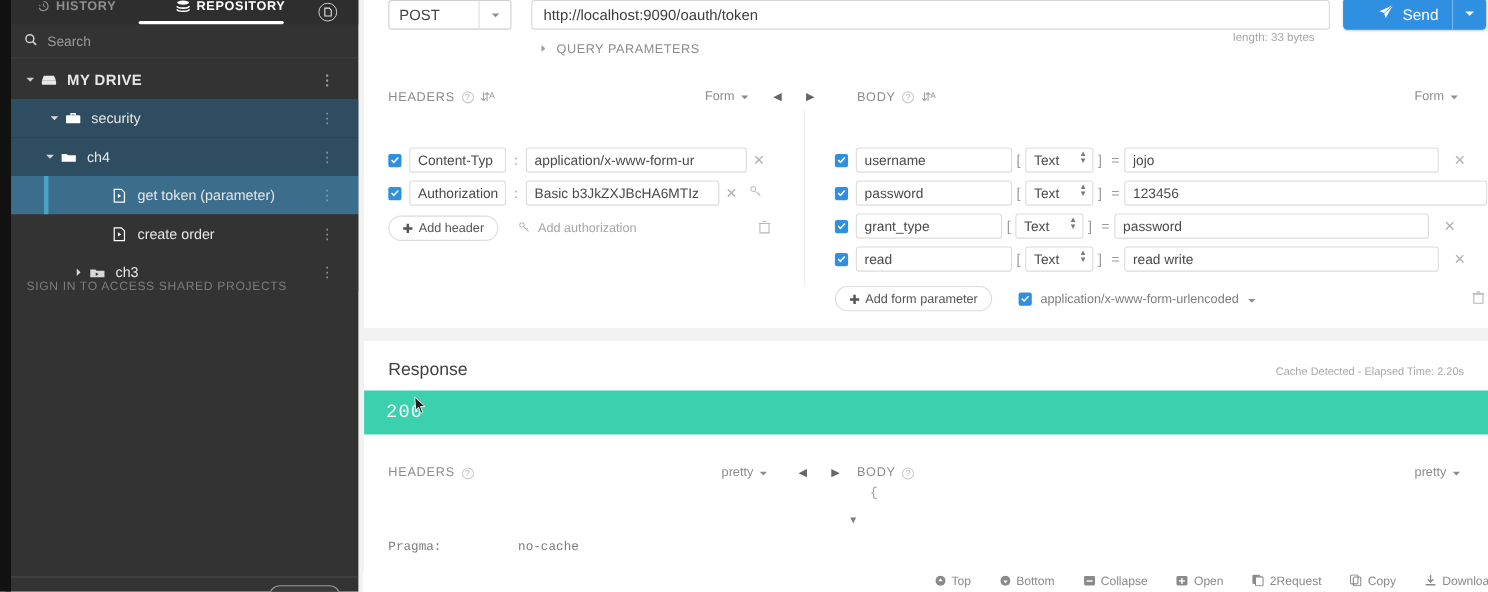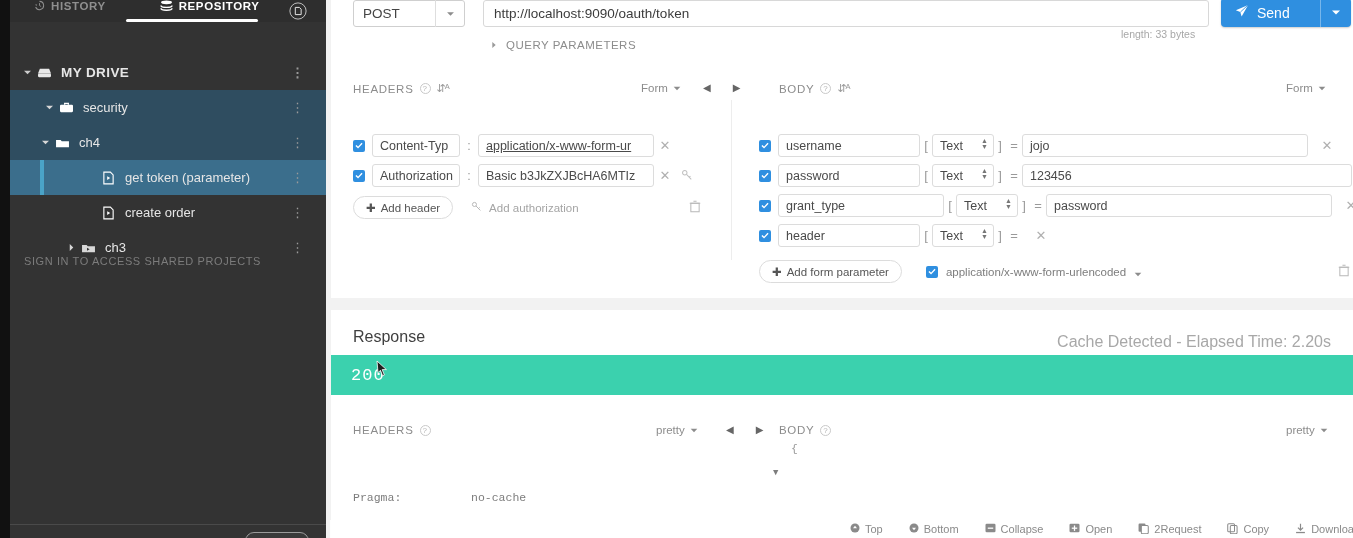--- a/index.html
+++ b/index.html
@@ -96,21 +96,21 @@
     border:1px solid #d8d8d8; border-radius:3px; background:#fff;
     display:flex; align-items:center; padding-left:10px;
     font-size:13.5px; color:#3c3c3c; cursor:text;
   }
   .send-btn {
     position:absolute; left:890px; top:14px; width:130px; height:29px;
     background:#2f8fe0; border-radius:4px; display:flex; align-items:center;
     color:#fff; font-size:14px; cursor:pointer;
     box-shadow: 0 1px 2px rgba(0,0,0,.2);
   }
-  .send-btn .lbl { flex:1; display:flex; align-items:center; gap:8px; padding-left:14px; }
+  .send-btn .lbl { flex:1; display:flex; align-items:center; gap:8px; padding-left:32px; }
   .send-btn .divider { width:1px; height:29px; background:rgba(255,255,255,.35); }
   .send-btn .caret { width:30px; display:flex; align-items:center; justify-content:center; }
 
   .length-note { position:absolute; left:790px; top:44px; font-size:10.5px; color:#a8a8a8; }
 
   .query-params {
     position:absolute; left:160px; top:55px; display:flex; align-items:center; gap:9px;
     font-size:11.5px; color:#8c8c8c; letter-spacing:.5px; cursor:pointer;
   }
 
@@ -159,21 +159,21 @@
   .eq { width:16px; text-align:center; font-size:13px; color:#9a9a9a;}
   .tsel {
     width:62px; height:23px; border:1px solid #dcdcdc; border-radius:3px; background:#fff;
     display:flex; align-items:center; padding-left:7px; font-size:12.5px; color:#4a4a4a;
     position:relative; cursor:pointer;
   }
   .tsel .spin { position:absolute; right:5px; top:3px; display:flex; flex-direction:column; gap:1px; line-height:5px; font-size:7px; color:#777;}
 
   
   .resp-title { position:absolute; left:22px; top:18px; font-size:16px; color:#3f3f3f; }
-  .resp-meta  { position:absolute; right:22px; top:23px; font-size:16px; color:#a8a8a8; }
+  .resp-meta  { position:absolute; right:22px; top:23px; font-size:10px; color:#a8a8a8; }
   .status-bar {
     position:absolute; left:0; top:45px; width:1022px; height:40px; background:#3bd1ae;
     display:flex; align-items:center;
   }
   .status-code { padding-left:20px; color:#fff; font-size:17px; font-family:"Liberation Mono", monospace; letter-spacing:1px;}
   .cursor-arrow { position:absolute; left:45px; top:50px; }
 
   .resp-sec { position:absolute; top:114px; left:0; width:1022px; }
   .resp-sec .sec-title.headers { left:22px; }
   .resp-sec .sec-title.body { left:448px; }
@@ -233,20 +233,29 @@
       </div>
       <div class="tab-right">
         <svg width="18" height="18" viewBox="0 0 20 20">
             <circle cx="10" cy="10" r="9" stroke="#cfcfcf" stroke-width="1" fill="none"></circle>
             <path d="M7 6h4.5L13.5 8v6H7z" stroke="#e6e6e6" stroke-width="1.1" fill="none"></path>
           </svg>
       </div>
     </div>
     <div class="tab-underline"></div>
 
+    <div class="search-row">
+      <span>
+        <svg width="12" height="12" viewBox="0 0 14 14">
+            <circle cx="6" cy="6" r="4.2" stroke="#cfcfcf" stroke-width="1.6" fill="none"></circle>
+            <path d="M9.2 9.2 12.6 12.6" stroke="#cfcfcf" stroke-width="1.8"></path>
+          </svg>
+      </span>
+      <span>Search</span>
+    </div>
 
     <div class="tree">
 
       <div class="node lvl0">
         <span class="caret">
           <svg width="9" height="7" viewBox="0 0 10 8">
               <path d="M1 2l4 4 4-4z" fill="#cccccc"></path>
             </svg>
         </span>
         <span class="ficon">
@@ -414,21 +423,21 @@
       <div class="col-sep"></div>
 
       <div class="hdr-row" style="left:22px; top:150px;">
         <span class="chk">
           <svg width="8" height="7" viewBox="0 0 9 8">
               <path d="M1 4l2.4 2.4L8 1.4" stroke="#fff" stroke-width="1.6" fill="none"></path>
             </svg>
         </span>
         <span class="tinp" style="width:88px; margin-left:7px;">Content-Typ</span>
         <span class="colon">:</span>
-        <span class="tinp" style="width:176px;text-decoration:underline;">application/x-www-form-ur</span>
+        <span class="tinp" style="width:201px;">application/x-www-form-ur</span>
         <span class="xbtn">✕</span>
       </div>
 
       <div class="hdr-row" style="left:22px; top:180px;">
         <span class="chk">
           <svg width="8" height="7" viewBox="0 0 9 8">
               <path d="M1 4l2.4 2.4L8 1.4" stroke="#fff" stroke-width="1.6" fill="none"></path>
             </svg>
         </span>
         <span class="tinp" style="width:88px; margin-left:7px;">Authorization</span>
@@ -506,52 +515,53 @@
         <span class="tinp" style="width:330px;">123456</span>
         <span class="xbtn" style="margin-left:8px;">✕</span>
       </div>
 
       <div class="hdr-row" style="left:428px; top:210px;">
         <span class="chk">
             <svg width="8" height="7" viewBox="0 0 9 8">
               <path d="M1 4l2.4 2.4L8 1.4" stroke="#fff" stroke-width="1.6" fill="none"></path>
             </svg>
           </span>
-        <span class="tinp" style="width:166px; margin-left:7px;">grant_type</span>
+        <span class="tinp" style="width:133px; margin-left:7px;">grant_type</span>
         <span class="bracket">[</span>
         <span class="tsel">
           <span>Text</span>
           <span class="spin">
               <span>▲</span>
               <span>▼</span>
             </span>
         </span>
         <span class="bracket">]</span>
         <span class="eq">=</span>
         <span class="tinp" style="width:286px;">password</span>
         <span class="xbtn" style="margin-left:8px;">✕</span>
       </div>
 
       <div class="hdr-row" style="left:428px; top:240px;">
         <span class="chk">
             <svg width="8" height="7" viewBox="0 0 9 8">
               <path d="M1 4l2.4 2.4L8 1.4" stroke="#fff" stroke-width="1.6" fill="none"></path>
             </svg>
           </span>
-        <span class="tinp" style="width:142px; margin-left:7px;">header</span>
+        <span class="tinp" style="width:142px; margin-left:7px;">read</span>
         <span class="bracket">[</span>
         <span class="tsel">
           <span>Text</span>
           <span class="spin">
               <span>▲</span>
               <span>▼</span>
             </span>
         </span>
         <span class="bracket">]</span>
         <span class="eq">=</span>
+        <span class="tinp" style="width:286px;">read write</span>
         <span class="xbtn" style="margin-left:8px;">✕</span>
       </div>
 
       <div class="hdr-row" style="left:428px; top:276px;">
         <span class="pill-btn">
           <span>✚</span>
           <span>Add form parameter</span>
         </span>
         <span class="chk" style="margin-left:24px;">
             <svg width="8" height="7" viewBox="0 0 9 8">

